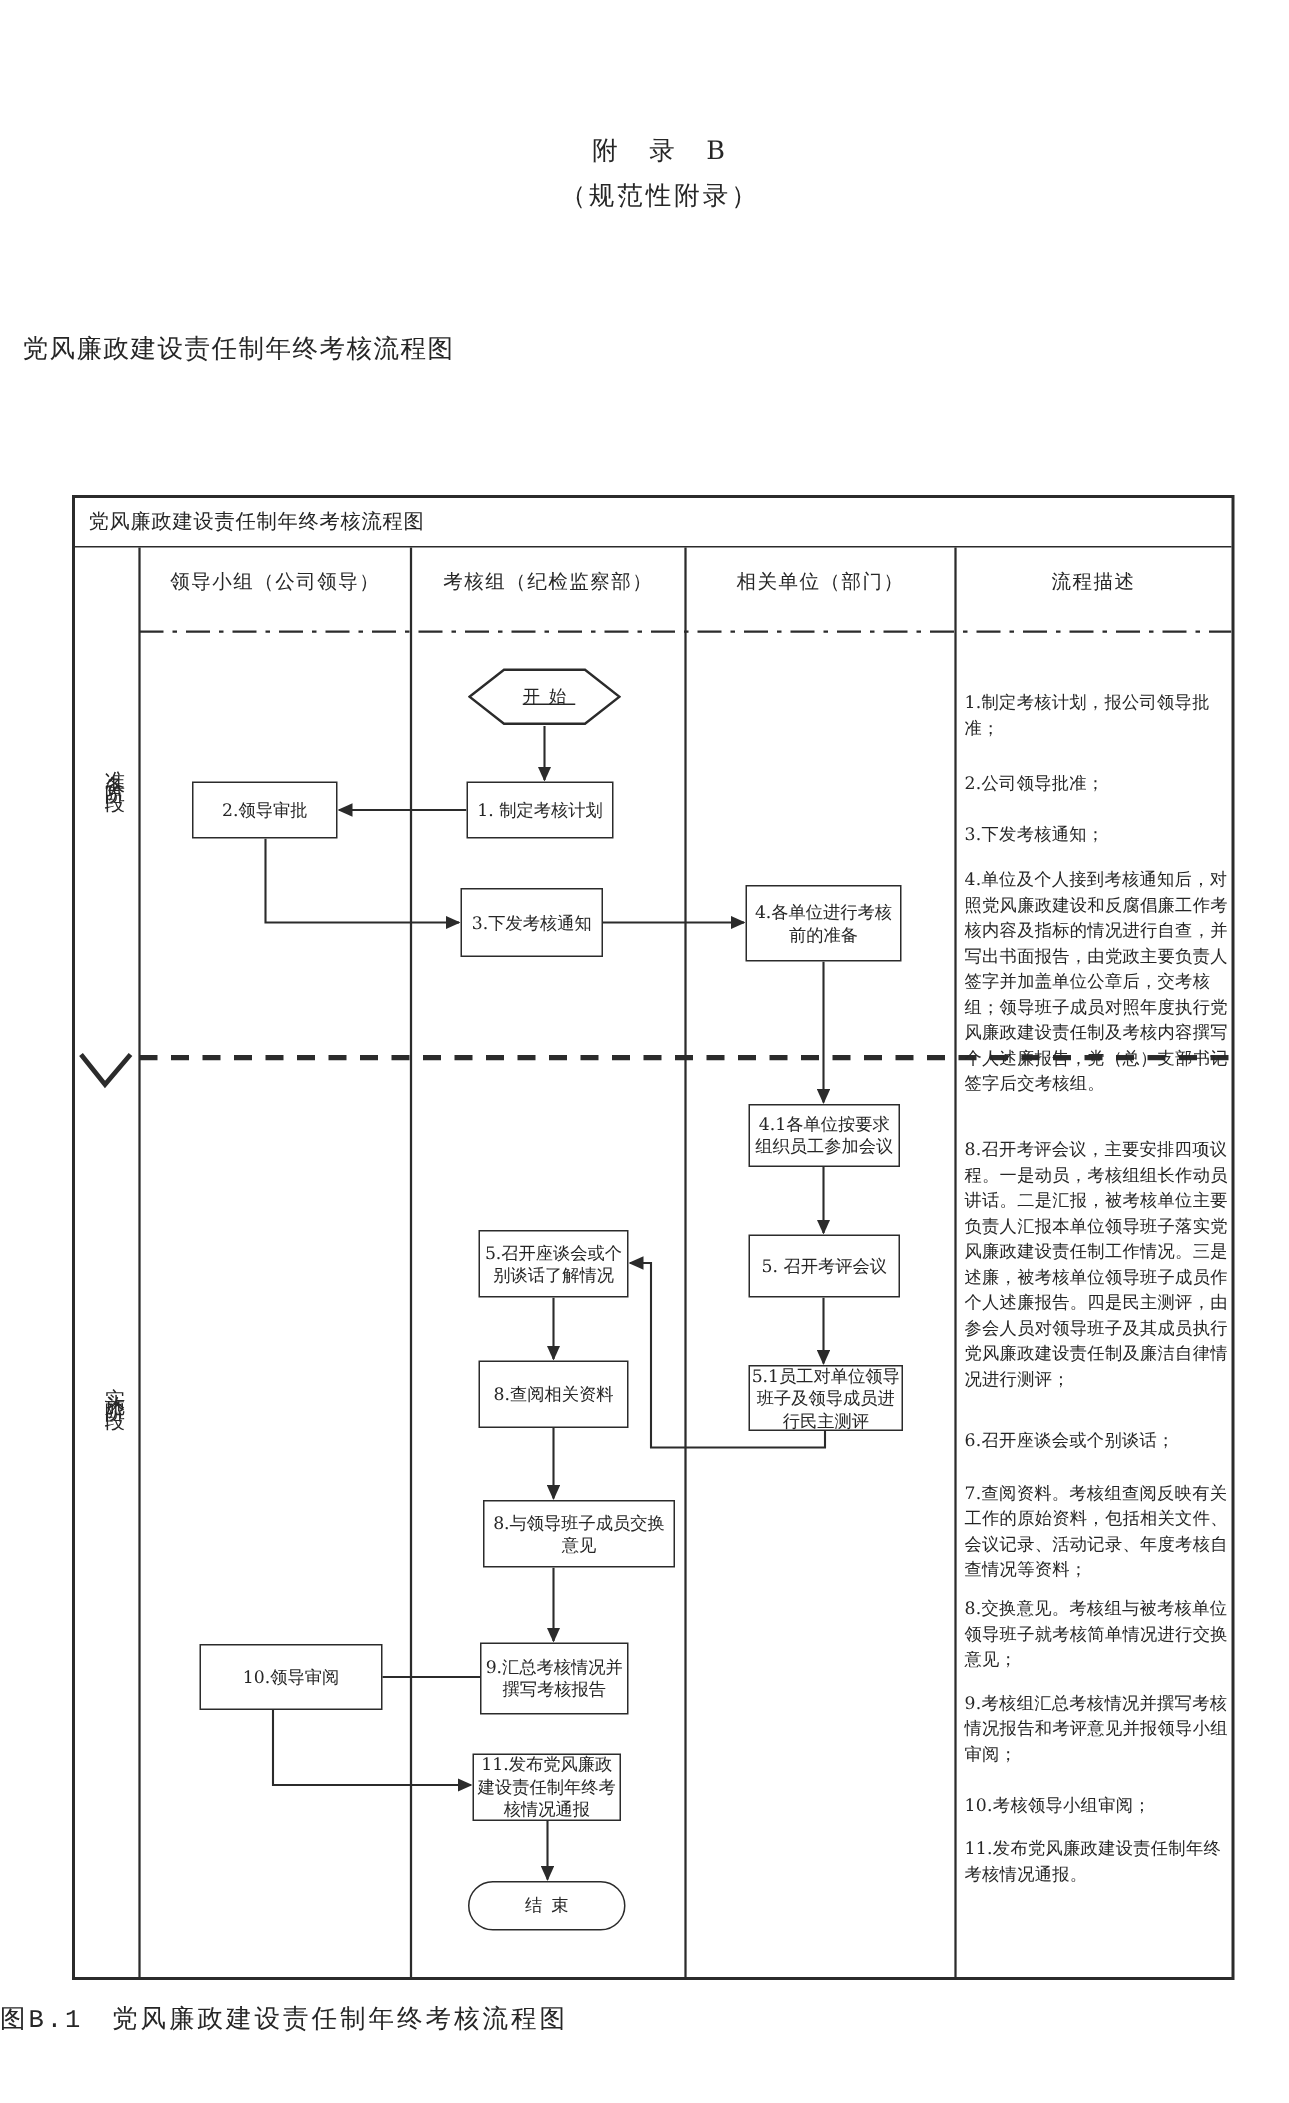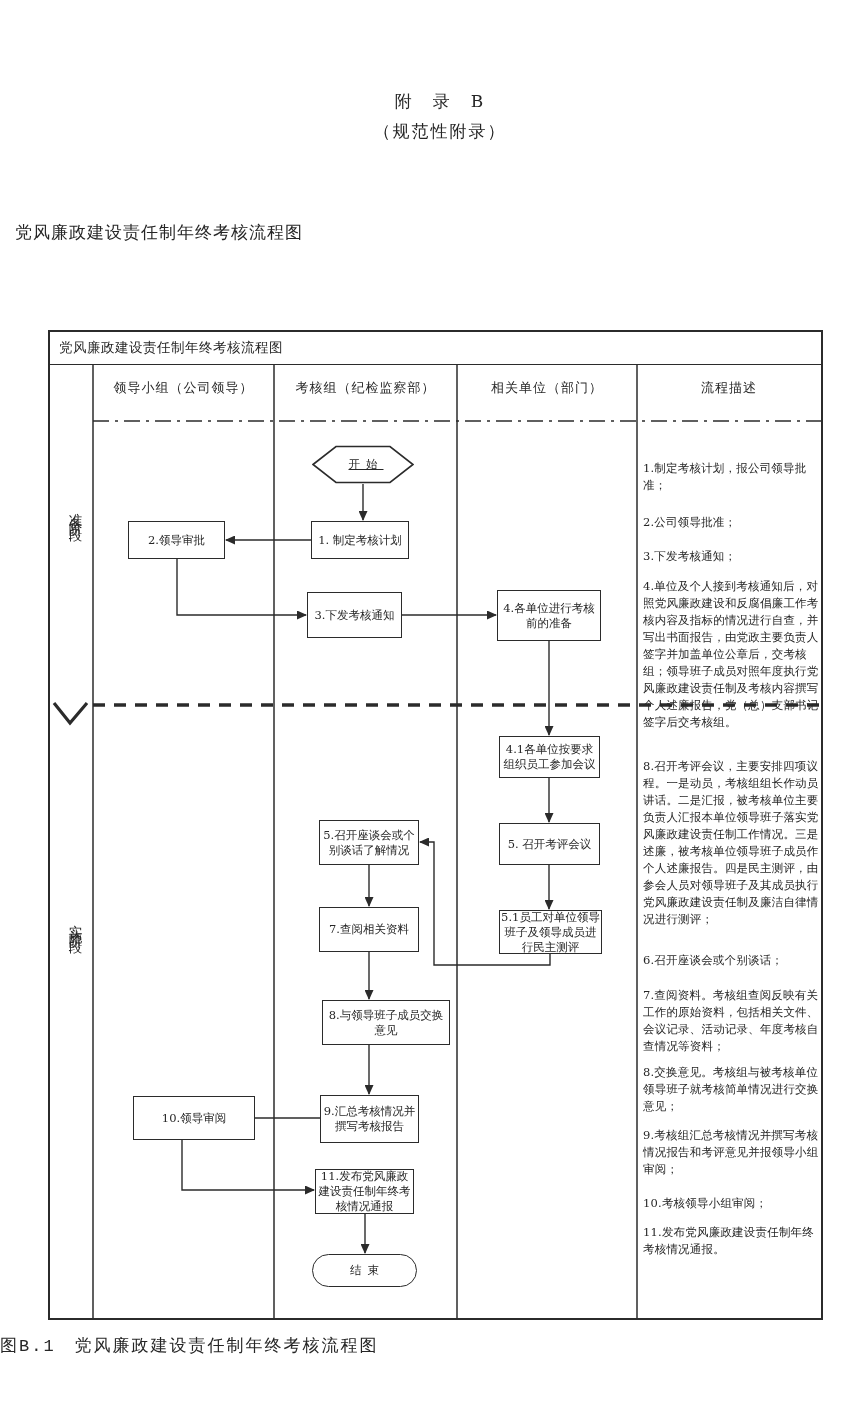--- a/index.html
+++ b/index.html
@@ -103,21 +103,21 @@
   </div>
 
   <div class="n rect" style="left:261px;top:189px;width:98px;height:38px">1. 制定考核计划</div>
   <div class="n rect" style="left:78px;top:189px;width:97px;height:38px">2.领导审批</div>
   <div class="n rect" style="left:257px;top:260px;width:95px;height:46px">3.下发考核通知</div>
   <div class="n rect" style="left:447px;top:258px;width:104px;height:51px">4.各单位进行考核前的准备</div>
   <div class="n rect" style="left:449px;top:404px;width:101px;height:42px">4.1各单位按要求组织员工参加会议</div>
   <div class="n rect" style="left:449px;top:491px;width:101px;height:42px">5. 召开考评会议</div>
   <div class="n rect" style="left:449px;top:578px;width:103px;height:44px">5.1员工对单位领导班子及领导成员进行民主测评</div>
   <div class="n rect" style="left:269px;top:488px;width:100px;height:45px">5.召开座谈会或个别谈话了解情况</div>
-  <div class="n rect" style="left:269px;top:575px;width:100px;height:45px">7.查阅相关资料</div>
+  <div class="n rect" style="left:269px;top:575px;width:100px;height:45px">8.查阅相关资料</div>
   <div class="n rect" style="left:272px;top:668px;width:128px;height:45px">8.与领导班子成员交换意见</div>
   <div class="n rect" style="left:270px;top:763px;width:99px;height:48px">9.汇总考核情况并撰写考核报告</div>
   <div class="n rect" style="left:83px;top:764px;width:122px;height:44px">10.领导审阅</div>
   <div class="n rect" style="left:265px;top:837px;width:99px;height:45px">11.发布党风廉政建设责任制年终考核情况通报</div>
   <div class="n stadium wide-gap" style="left:262px;top:922px;width:105px;height:33px">结束</div>
 
   <div class="desc" style="top:97px">1.制定考核计划，报公司领导批准；</div>
   <div class="desc" style="top:151px">2.公司领导批准；</div>
   <div class="desc" style="top:185px">3.下发考核通知；</div>
   <div class="desc" style="top:215px">4.单位及个人接到考核通知后，对照党风廉政建设和反腐倡廉工作考核内容及指标的情况进行自查，并写出书面报告，由党政主要负责人签字并加盖单位公章后，交考核组；领导班子成员对照年度执行党风廉政建设责任制及考核内容撰写个人述廉报告，党（总）支部书记签字后交考核组。</div>

